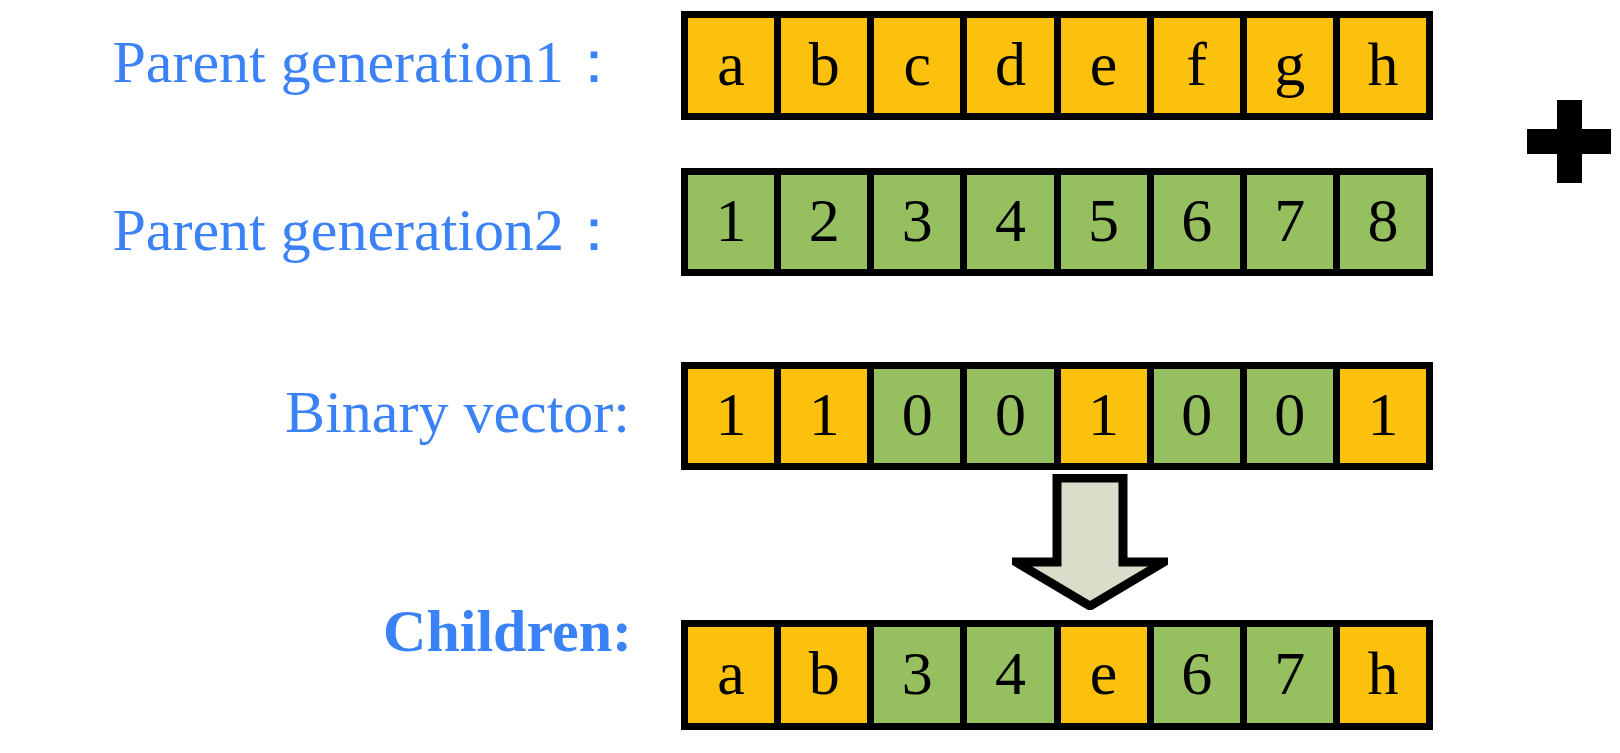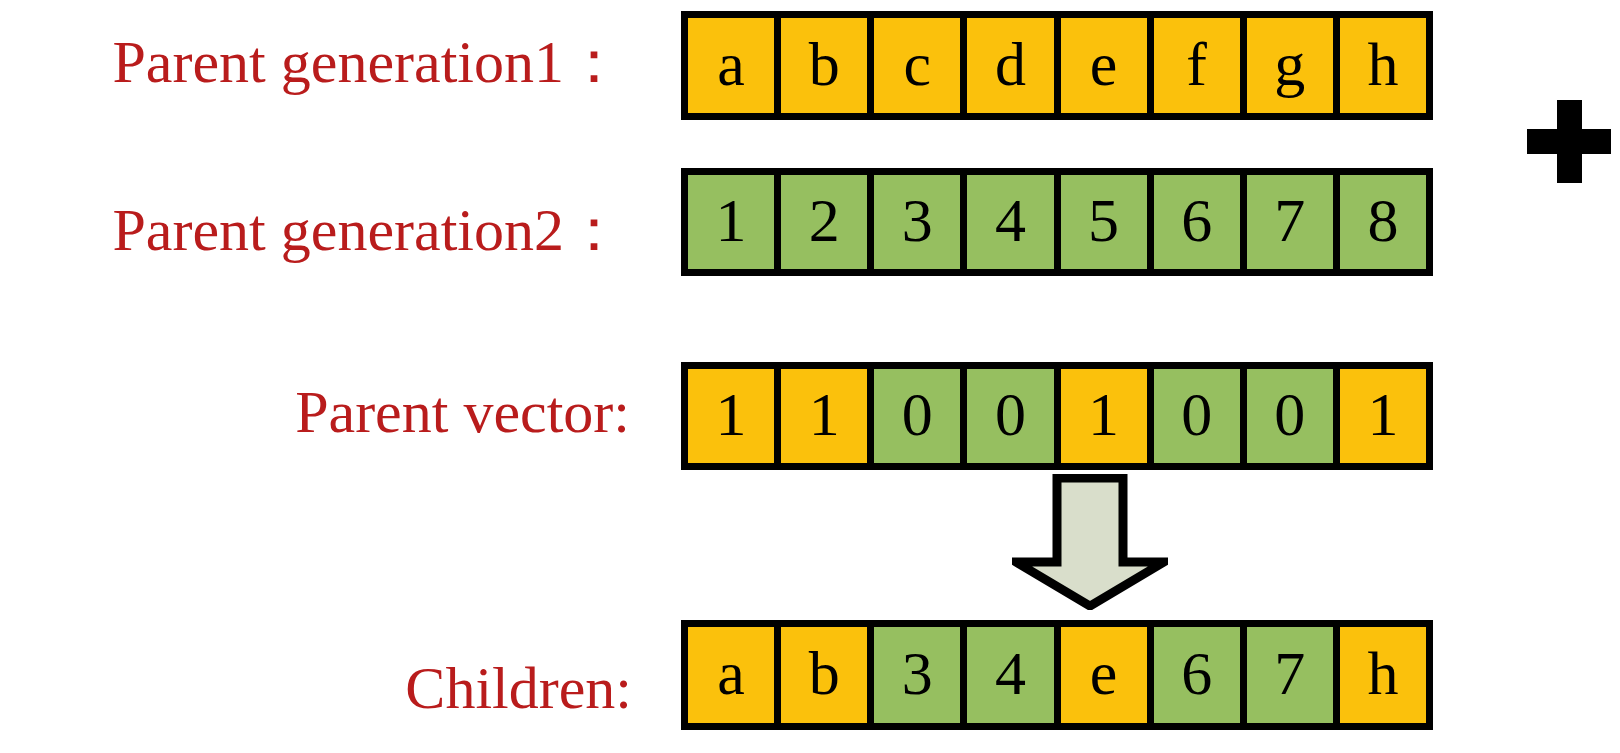--- a/index.html
+++ b/index.html
@@ -20,29 +20,29 @@
     width: 1620px;
     height: 753px;
   }
 
   
   .row-label {
     position: absolute;
     font-family: "Liberation Serif", "DejaVu Serif", serif;
     font-size: 60px;
     line-height: 1;
-    color: #b91c1c;
+    color: #3b82f6;
     white-space: pre;
     text-align: right;
     letter-spacing: 0px;
   }
   .label-p1 { left: 0px;  top: 32px;  width: 624px; }
   .label-p2 { left: 0px;  top: 200px; width: 624px; }
   .label-bv { left: 0px;  top: 382px; width: 630px; }
-  .label-ch { left: 0px;  top: 658px; width: 632px; }
+  .label-ch { left: 0px;  top: 601px; width: 632px; font-weight: bold; }
 
   
   .strip {
     position: absolute;
     display: flex;
     background: #000000;
     border: 7px solid #000000;
     box-sizing: border-box;
     left: 681px;
     width: 752px;
@@ -128,21 +128,21 @@
     <div class="cell green">1</div>
     <div class="cell green">2</div>
     <div class="cell green">3</div>
     <div class="cell green">4</div>
     <div class="cell green">5</div>
     <div class="cell green">6</div>
     <div class="cell green">7</div>
     <div class="cell green">8</div>
   </div>
 
-  <div class="row-label label-bv">Parent vector:</div>
+  <div class="row-label label-bv">Binary vector:</div>
 
   <div class="strip" id="strip-binary">
     <div class="cell orange">1</div>
     <div class="cell orange">1</div>
     <div class="cell green">0</div>
     <div class="cell green">0</div>
     <div class="cell orange">1</div>
     <div class="cell green">0</div>
     <div class="cell green">0</div>
     <div class="cell orange">1</div>

